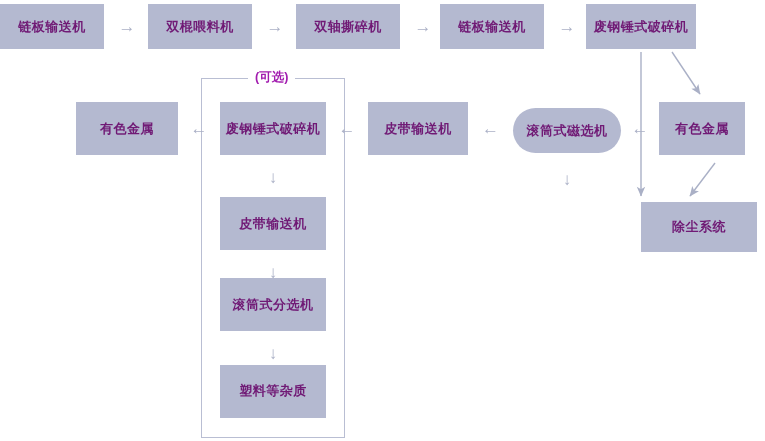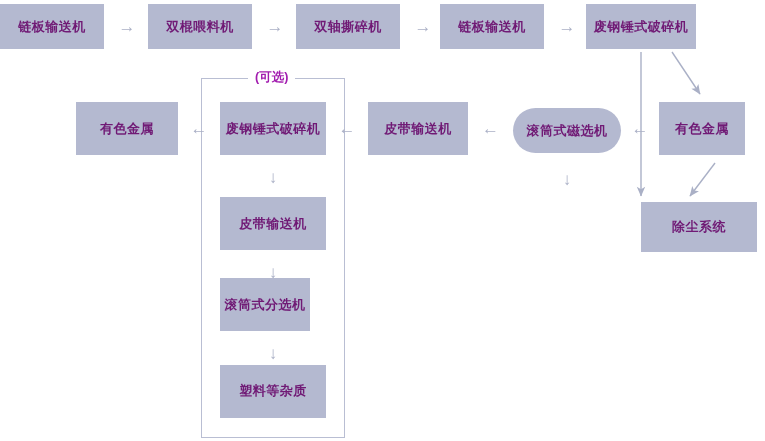--- a/index.html
+++ b/index.html
@@ -108,21 +108,21 @@
 
   <div class="optional-box" style="left:201px; top:78px; width:144px; height:360px;"></div>
   <div class="optional-legend" style="left:248px; top:71px;">(可选)</div>
 
   <div class="arrow-v" style="left:220px; top:157px; width:106px; height:40px;">↓</div>
 
   <div class="node" style="left:220px; top:197px; width:106px; height:53px;">皮带输送机</div>
 
   <div class="arrow-v" style="left:220px; top:252px; width:106px; height:40px;">↓</div>
 
-  <div class="node" style="left:220px; top:278px; width:90px; height:53px;">滚筒式分选机</div>
+  <div class="node" style="left:220px; top:278px; width:106px; height:53px;">滚筒式分选机</div>
 
   <div class="arrow-v" style="left:220px; top:333px; width:106px; height:40px;">↓</div>
 
   <div class="node" style="left:220px; top:365px; width:106px; height:53px;font-family:Liberation Mono, monospace;">塑料等杂质</div>
 
   <div class="arrow-h" style="left:178px; top:102px; width:42px; height:53px;">←</div>
 
   <div class="arrow-h" style="left:326px; top:102px; width:42px; height:53px;">←</div>
 
   <div class="arrow-h" style="left:468px; top:102px; width:45px; height:53px;">←</div>

